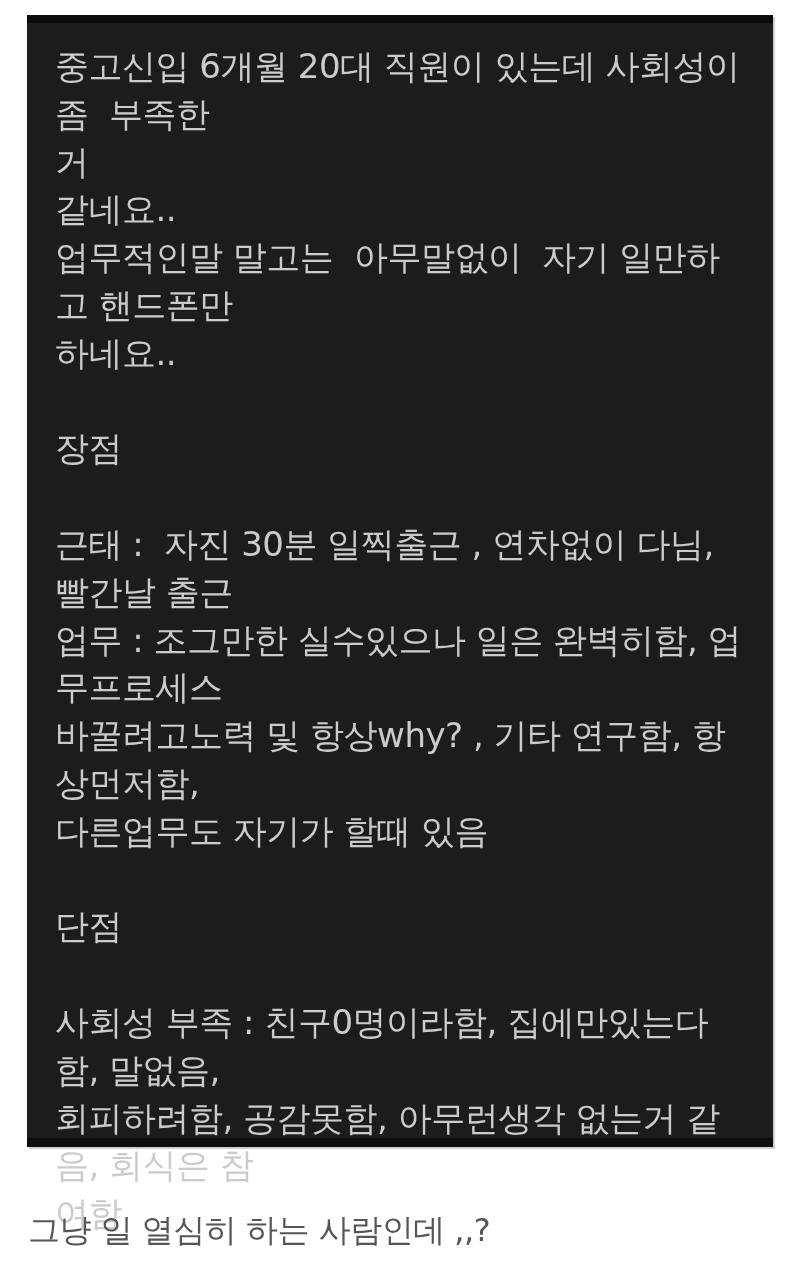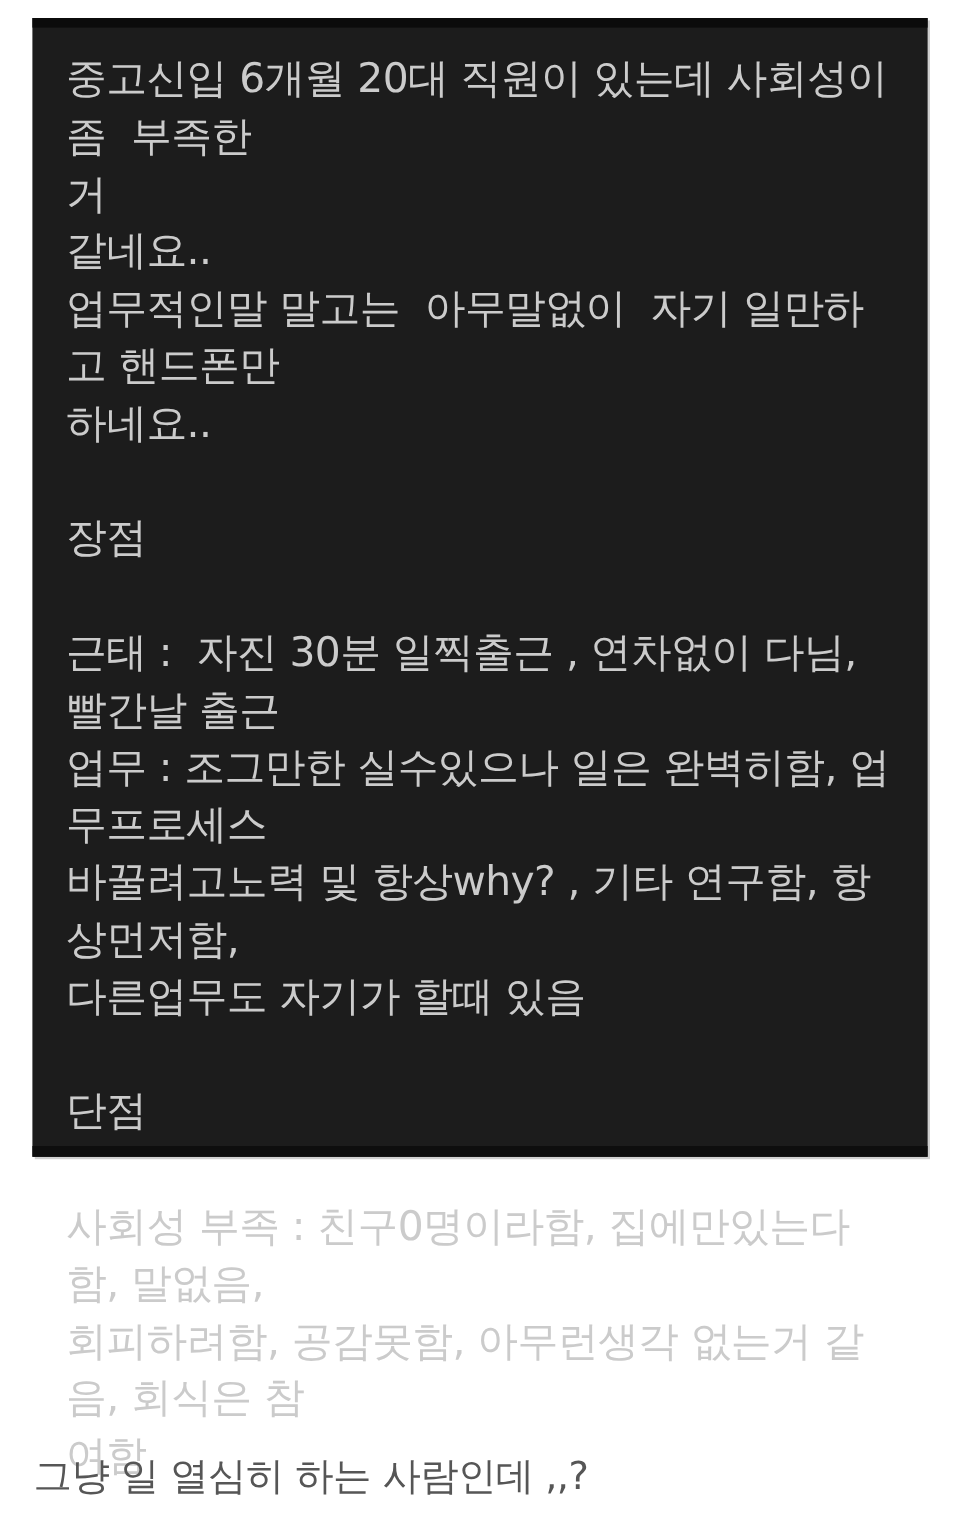--- a/index.html
+++ b/index.html
@@ -14,21 +14,21 @@
     height: 1267px;
     background: #ffffff;
     overflow: hidden;
   }
   
   .post-block {
     position: absolute;
     left: 27px;
     top: 15px;
     width: 746px;
-    height: 949px;
+    height: 1132px;
     box-sizing: border-box;
     background: #1c1c1c;
     border-top: 8px solid #0b0b0b;
     border-bottom: 9px solid #0e0e0e;
     box-shadow: 2px 2px 0 rgba(170,170,170,0.55);
     padding: 20px 24px 0 28px;
   }
   .post-text {
     color: #cbcbcb;
     font-size: 34px;

